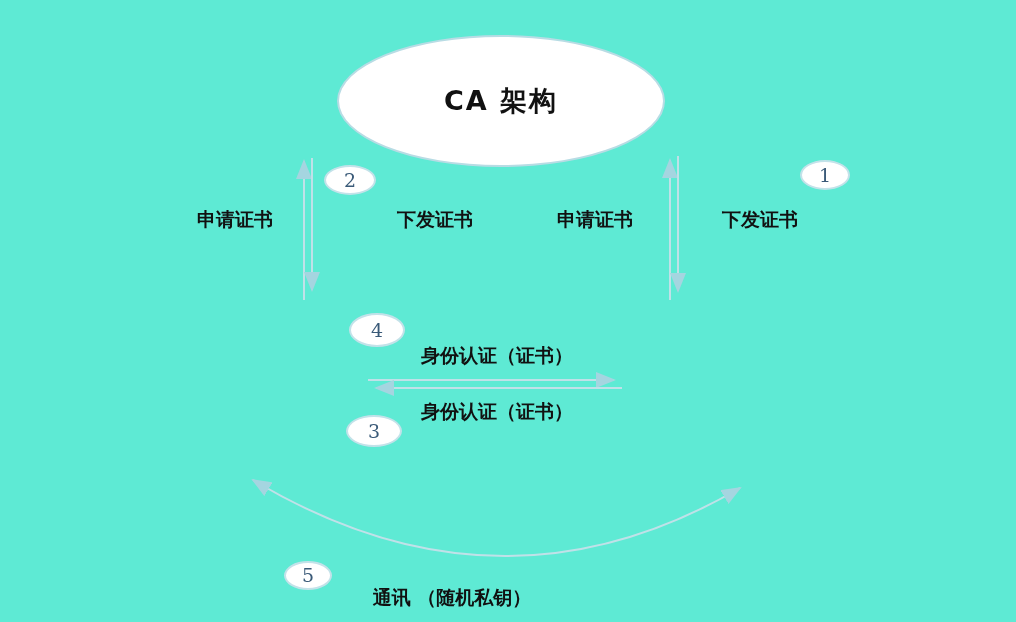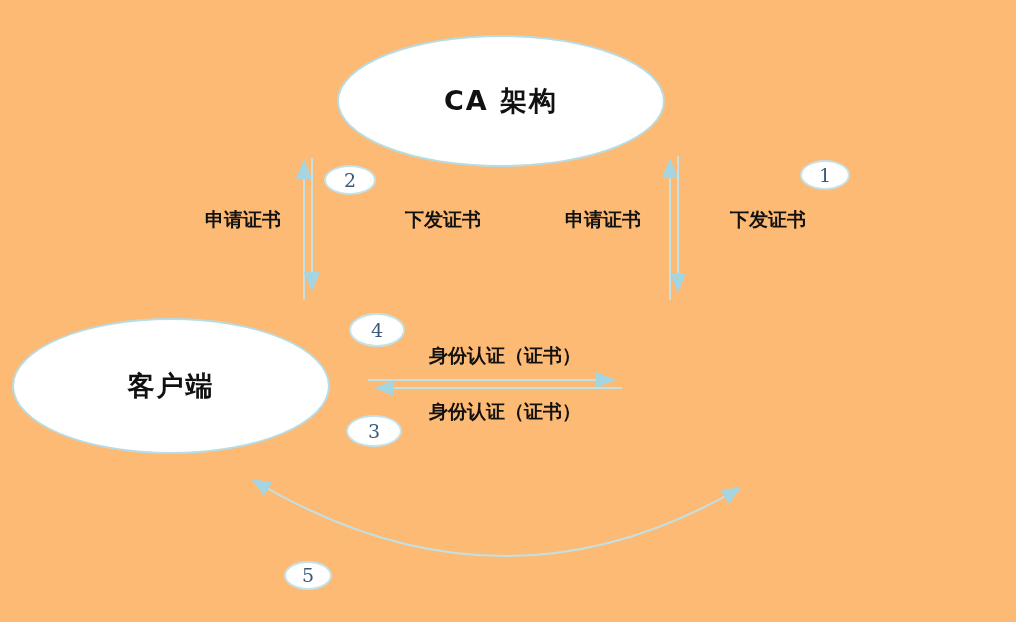--- a/index.html
+++ b/index.html
@@ -3,21 +3,21 @@
 <meta charset="utf-8">
 <style>
   * { margin: 0; padding: 0; box-sizing: border-box; }
   html, body { background: #ffffff; }
   body { font-family: "DejaVu Sans", sans-serif; }
 
   .canvas {
     position: relative;
     width: 1016px;
     height: 622px;
-    background: #fdba74;
+    background: #5eead4;
     overflow: hidden;
   }
 
   .arrows-layer {
     position: absolute;
     left: 0; top: 0;
     width: 1016px; height: 622px;
   }
 
   .node {
@@ -37,21 +37,20 @@
     white-space: nowrap;
   }
 
   .edge-label {
     position: absolute;
     transform: translate(-50%, -50%);
     font-size: 19px;
     font-weight: bold;
     color: #111111;
     white-space: nowrap;
-    margin-left: 8px;
   }
 
   .badge {
     position: absolute;
     border: 2px solid #c3e2e9;
     border-radius: 50%;
     background: #ffffff;
     display: flex;
     align-items: center;
     justify-content: center;
@@ -90,37 +89,35 @@
       <line x1="622" y1="388" x2="376" y2="388" marker-end="url(#ah)"></line>
     </g>
 
     <path d="M 253 480 Q 500 628 740 488" stroke="#c0e1e8" stroke-width="2" fill="none" marker-start="url(#ah)" marker-end="url(#ah)"></path>
   </svg>
 
   <div class="node" style="left:337px; top:35px; width:328px; height:132px;">
     <span class="node-label">CA 架构</span>
   </div>
 
-  <div class="node" style="left:12px; top:318px; width:318px; height:136px;">
-    <span class="node-label">客户端</span>
-  </div>
 
 
   <div class="edge-label" style="left:235px; top:220px;">申请证书</div>
 
   <div class="edge-label" style="left:435px; top:220px;">下发证书</div>
 
   <div class="edge-label" style="left:595px; top:220px;">申请证书</div>
 
   <div class="edge-label" style="left:760px; top:220px;">下发证书</div>
 
   <div class="edge-label" style="left:497px; top:356px;">身份认证（证书）</div>
 
   <div class="edge-label" style="left:497px; top:412px;">身份认证（证书）</div>
 
+  <div class="edge-label" style="left:452px; top:598px;">通讯 （随机私钥）</div>
 
   <div class="badge" style="left:800px; top:160px; width:50px; height:30px;">
     <span class="badge-digit">1</span>
   </div>
 
   <div class="badge" style="left:324px; top:165px; width:52px; height:30px;">
     <span class="badge-digit">2</span>
   </div>
 
   <div class="badge" style="left:346px; top:415px; width:56px; height:32px;">

